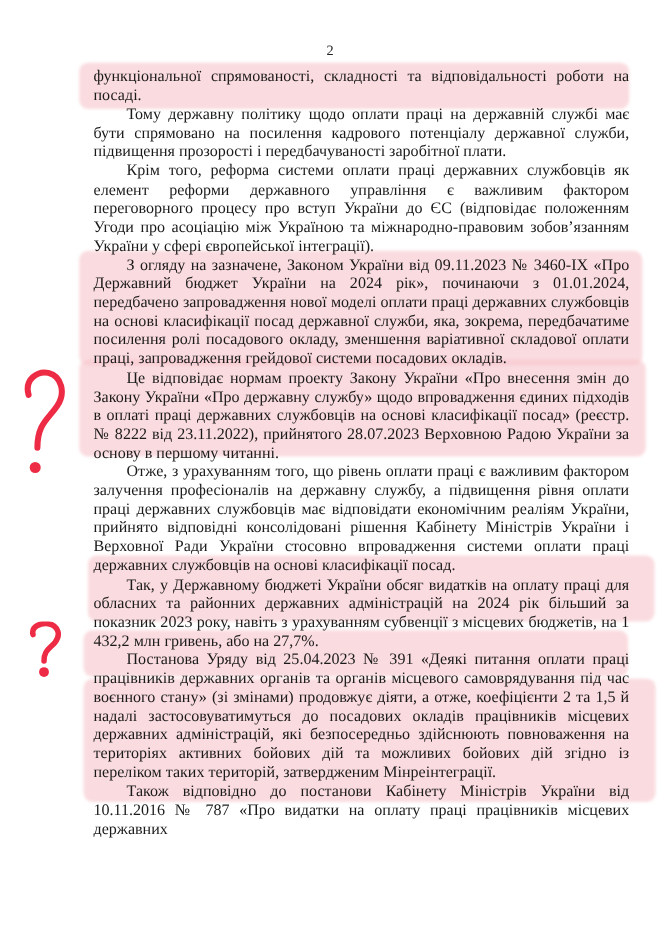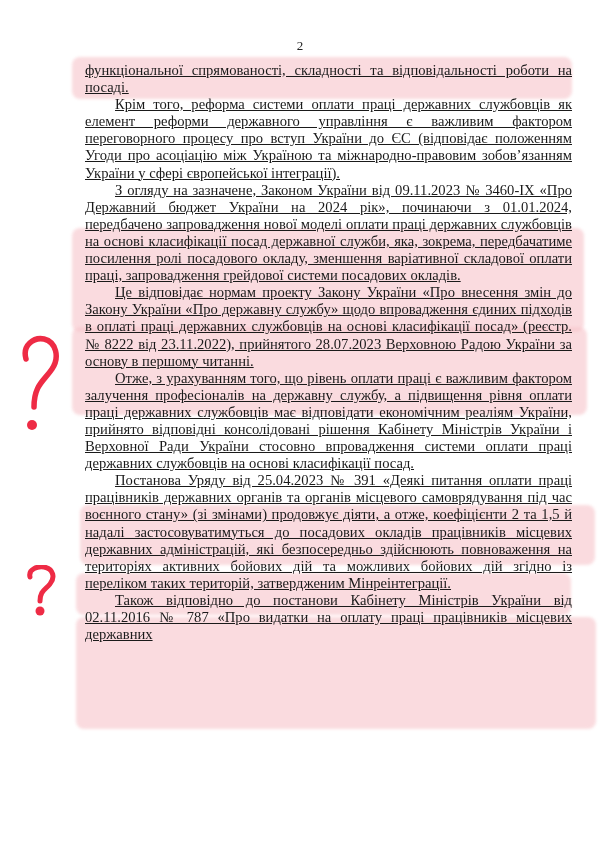--- a/index.html
+++ b/index.html
@@ -3,21 +3,21 @@
   <meta charset="utf-8">
   <style>
     html, body { margin: 0; padding: 0; background: #ffffff; }
     body { width: 600px; height: 848px; position: relative; overflow: hidden; }
     .page { position: absolute; left: 0; top: 0; width: 600px; height: 848px; background: #fff; }
     .hl { position: absolute; background: #f7c6cc; opacity: 0.62; border-radius: 8px; filter: blur(1.5px); }
     .page-num { position: absolute; top: 38px; left: 0; width: 600px; text-align: center;
       font-family: "Liberation Serif", serif; font-size: 13px; color: #222; }
     .text { position: absolute; left: 85px; top: 62px; width: 487px;
       font-family: "Liberation Serif", serif; font-size: 14.6px; line-height: 17.1px; color: #1a1a1a; }
-    .text p { margin: 0; text-align: justify; text-indent: 30px; text-decoration: underline; }
+    .text p { margin: 0; text-align: justify; text-indent: 30px; }
     .text p.noindent { text-indent: 0; }
     .qmark { position: absolute; }
   </style>
 </head>
 <body>
 
 <div class="page">
 
   <div class="hl" style="left:72px; top:57px; width:500px; height:42px;"></div>
   <div class="hl" style="left:72px; top:228px; width:512px; height:104px;"></div>
@@ -32,20 +32,22 @@
   </svg>
   <svg class="qmark" style="left:24px; top:565px;" width="34" height="52" viewBox="0 0 34 52">
     <path d="M6 12 C4 4, 14 1, 20 2 C30 4, 31 13, 26 19 C21 25, 16 26, 16 36" fill="none" stroke="#ee2b45" stroke-width="5" stroke-linecap="round"></path>
     <circle cx="16" cy="46" r="4.5" fill="#ee2b45"></circle>
   </svg>
 
   <div class="page-num">2</div>
 
   <div class="text">
     <p class="noindent">функціональної спрямованості, складності та відповідальності роботи на посаді.</p>
+    <p>Тому державну політику щодо оплати праці на державній службі має бути спрямовано на посилення кадрового потенціалу державної служби, підвищення прозорості і передбачуваності заробітної плати.</p>
     <p>Крім того, реформа системи оплати праці державних службовців як елемент реформи державного управління є важливим фактором переговорного процесу про вступ України до ЄС (відповідає положенням Угоди про асоціацію між Україною та міжнародно-правовим зобов’язанням України у сфері європейської інтеграції).</p>
     <p>З огляду на зазначене, Законом України від 09.11.2023 № 3460-IX «Про Державний бюджет України на 2024 рік», починаючи з 01.01.2024, передбачено запровадження нової моделі оплати праці державних службовців на основі класифікації посад державної служби, яка, зокрема, передбачатиме посилення ролі посадового окладу, зменшення варіативної складової оплати праці, запровадження грейдової системи посадових окладів.</p>
     <p>Це відповідає нормам проекту Закону України «Про внесення змін до Закону України «Про державну службу» щодо впровадження єдиних підходів в оплаті праці державних службовців на основі класифікації посад» (реєстр. № 8222 від 23.11.2022), прийнятого 28.07.2023 Верховною Радою України за основу в першому читанні.</p>
     <p>Отже, з урахуванням того, що рівень оплати праці є важливим фактором залучення професіоналів на державну службу, а підвищення рівня оплати праці державних службовців має відповідати економічним реаліям України, прийнято відповідні консолідовані рішення Кабінету Міністрів України і Верховної Ради України стосовно впровадження системи оплати праці державних службовців на основі класифікації посад.</p>
+    <p>Так, у Державному бюджеті України обсяг видатків на оплату праці для обласних та районних державних адміністрацій на 2024 рік більший за показник 2023 року, навіть з урахуванням субвенції з місцевих бюджетів, на 1 432,2 млн гривень, або на 27,7%.</p>
     <p>Постанова Уряду від 25.04.2023 № 391 «Деякі питання оплати праці працівників державних органів та органів місцевого самоврядування під час воєнного стану» (зі змінами) продовжує діяти, а отже, коефіцієнти 2 та 1,5 й надалі застосовуватимуться до посадових окладів працівників місцевих державних адміністрацій, які безпосередньо здійснюють повноваження на територіях активних бойових дій та можливих бойових дій згідно із переліком таких територій, затвердженим Мінреінтеграції.</p>
-    <p>Також відповідно до постанови Кабінету Міністрів України від 02.11.2016 № 787 «Про видатки на оплату праці працівників місцевих державних</p>
+    <p>Також відповідно до постанови Кабінету Міністрів України від 10.11.2016 № 787 «Про видатки на оплату праці працівників місцевих державних</p>
   </div>
 </div>
 
 </body></html>

